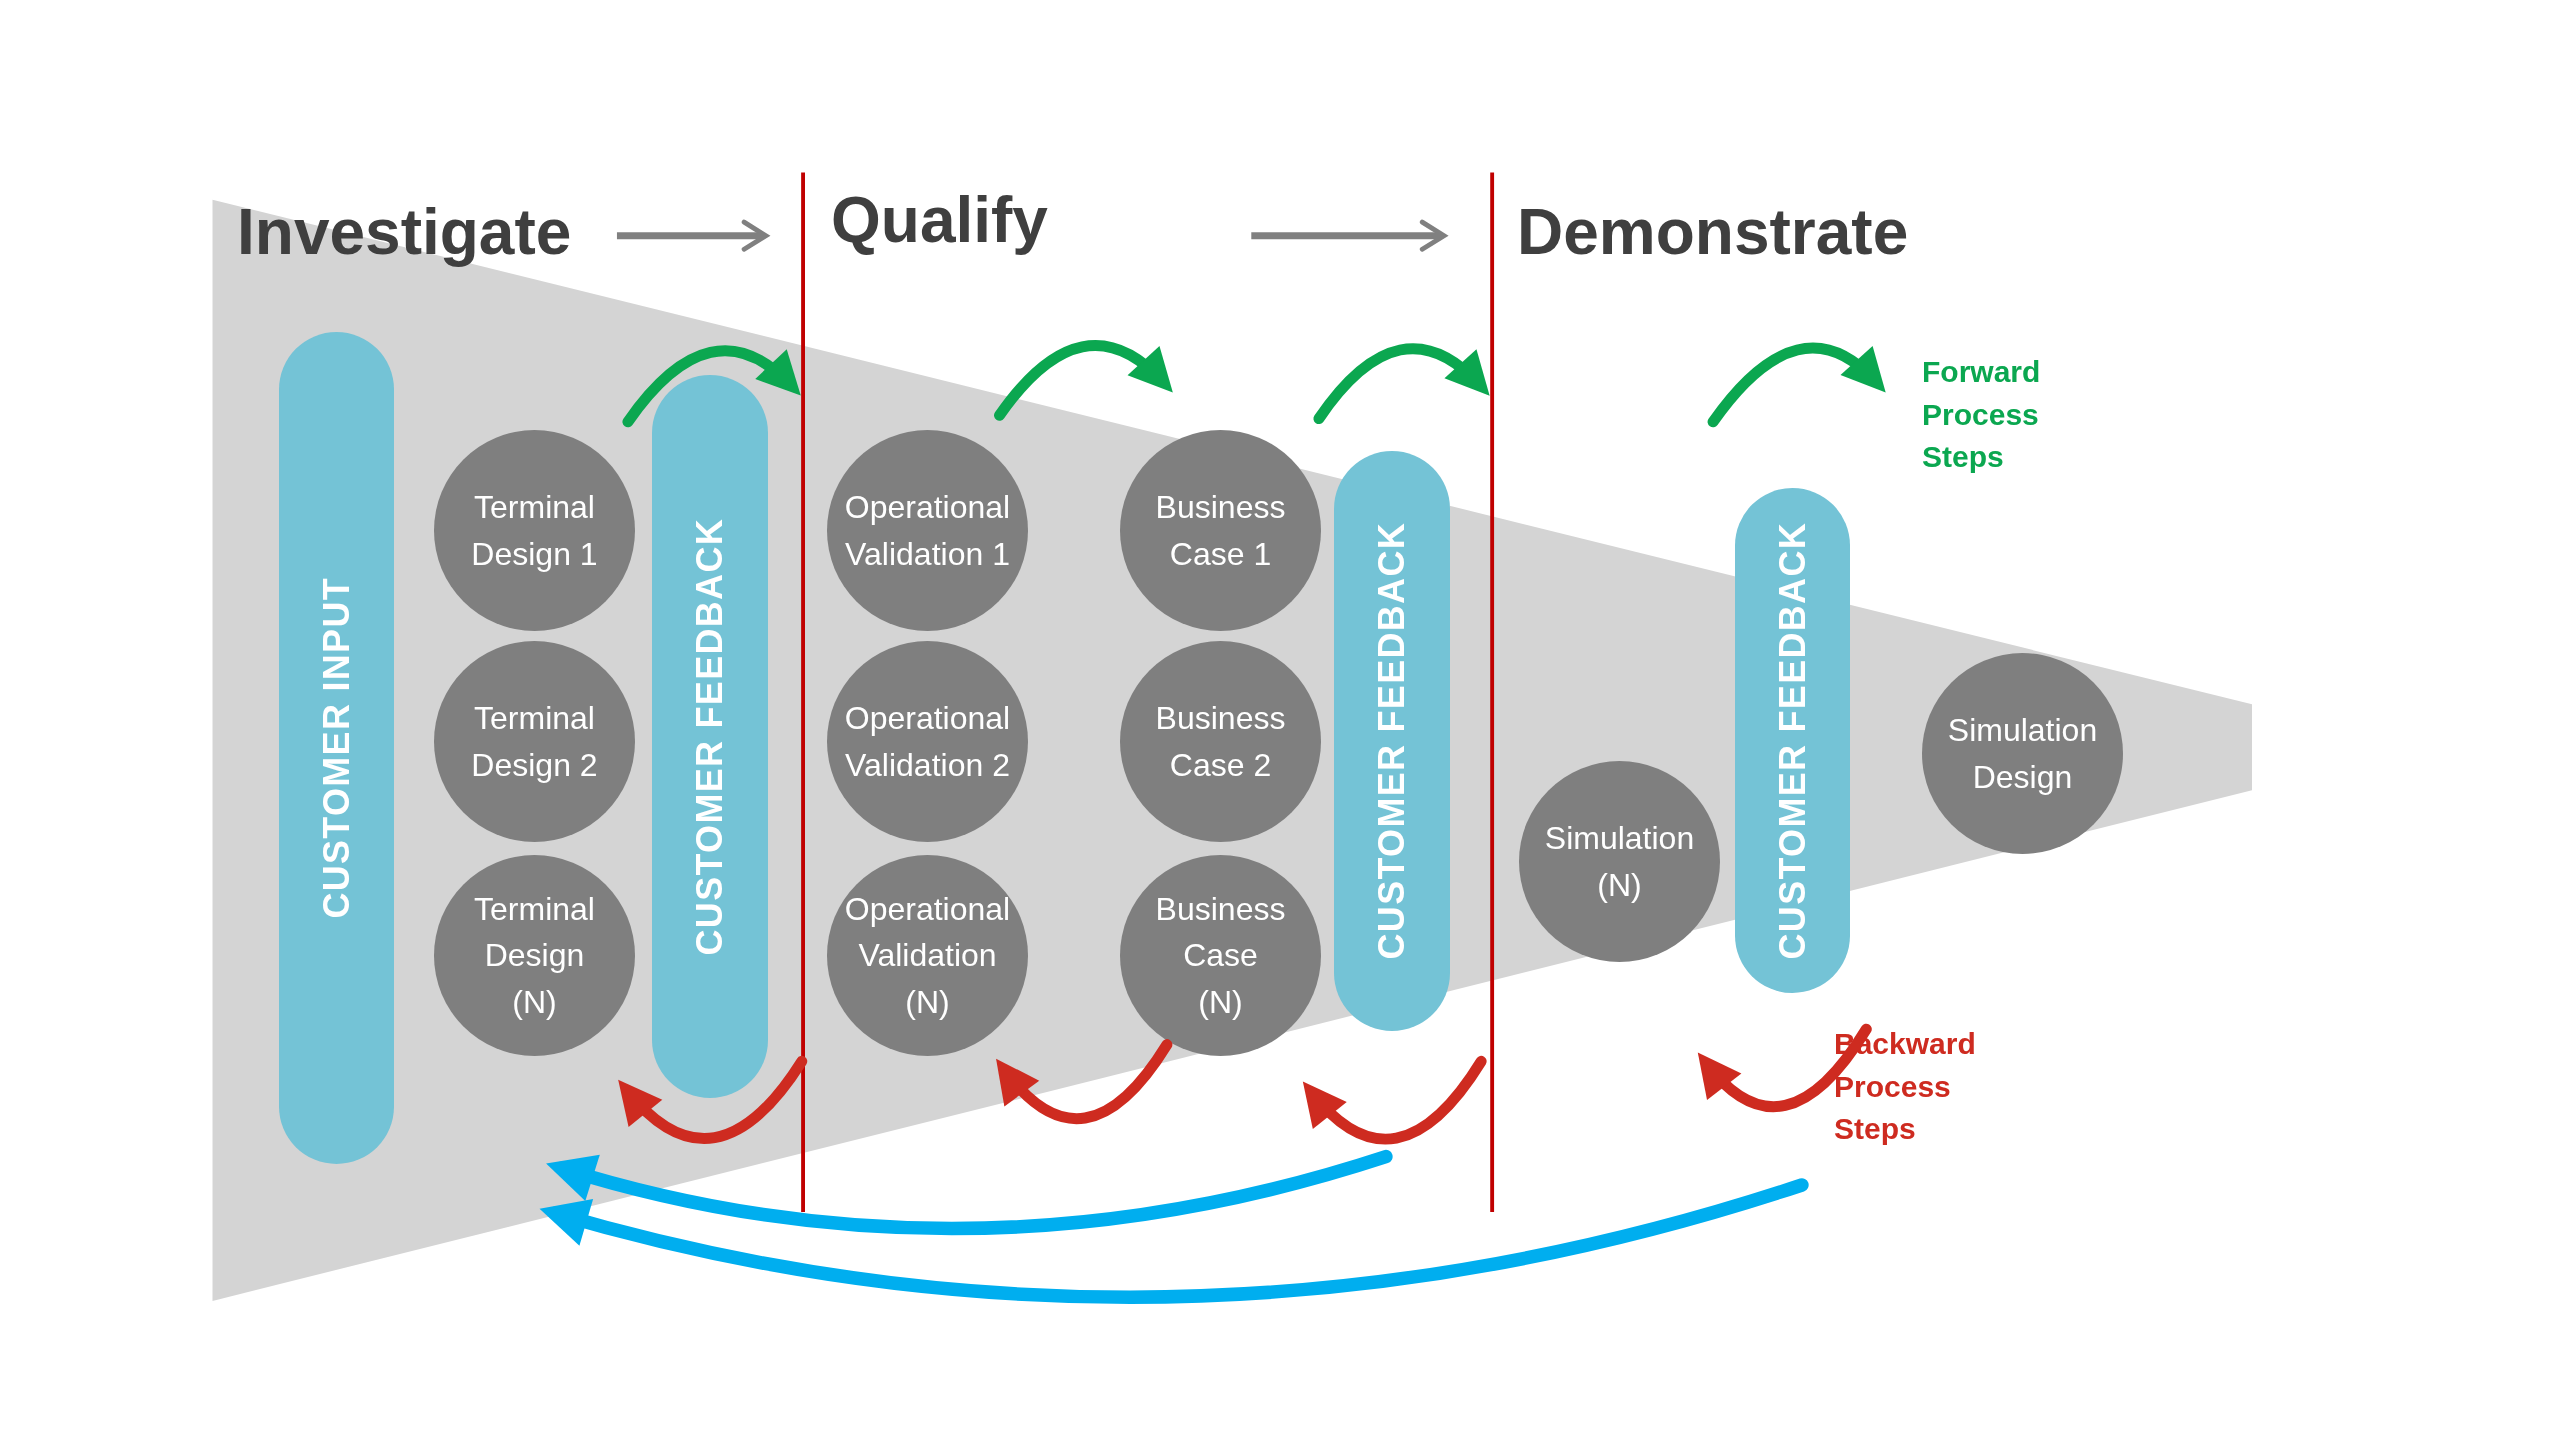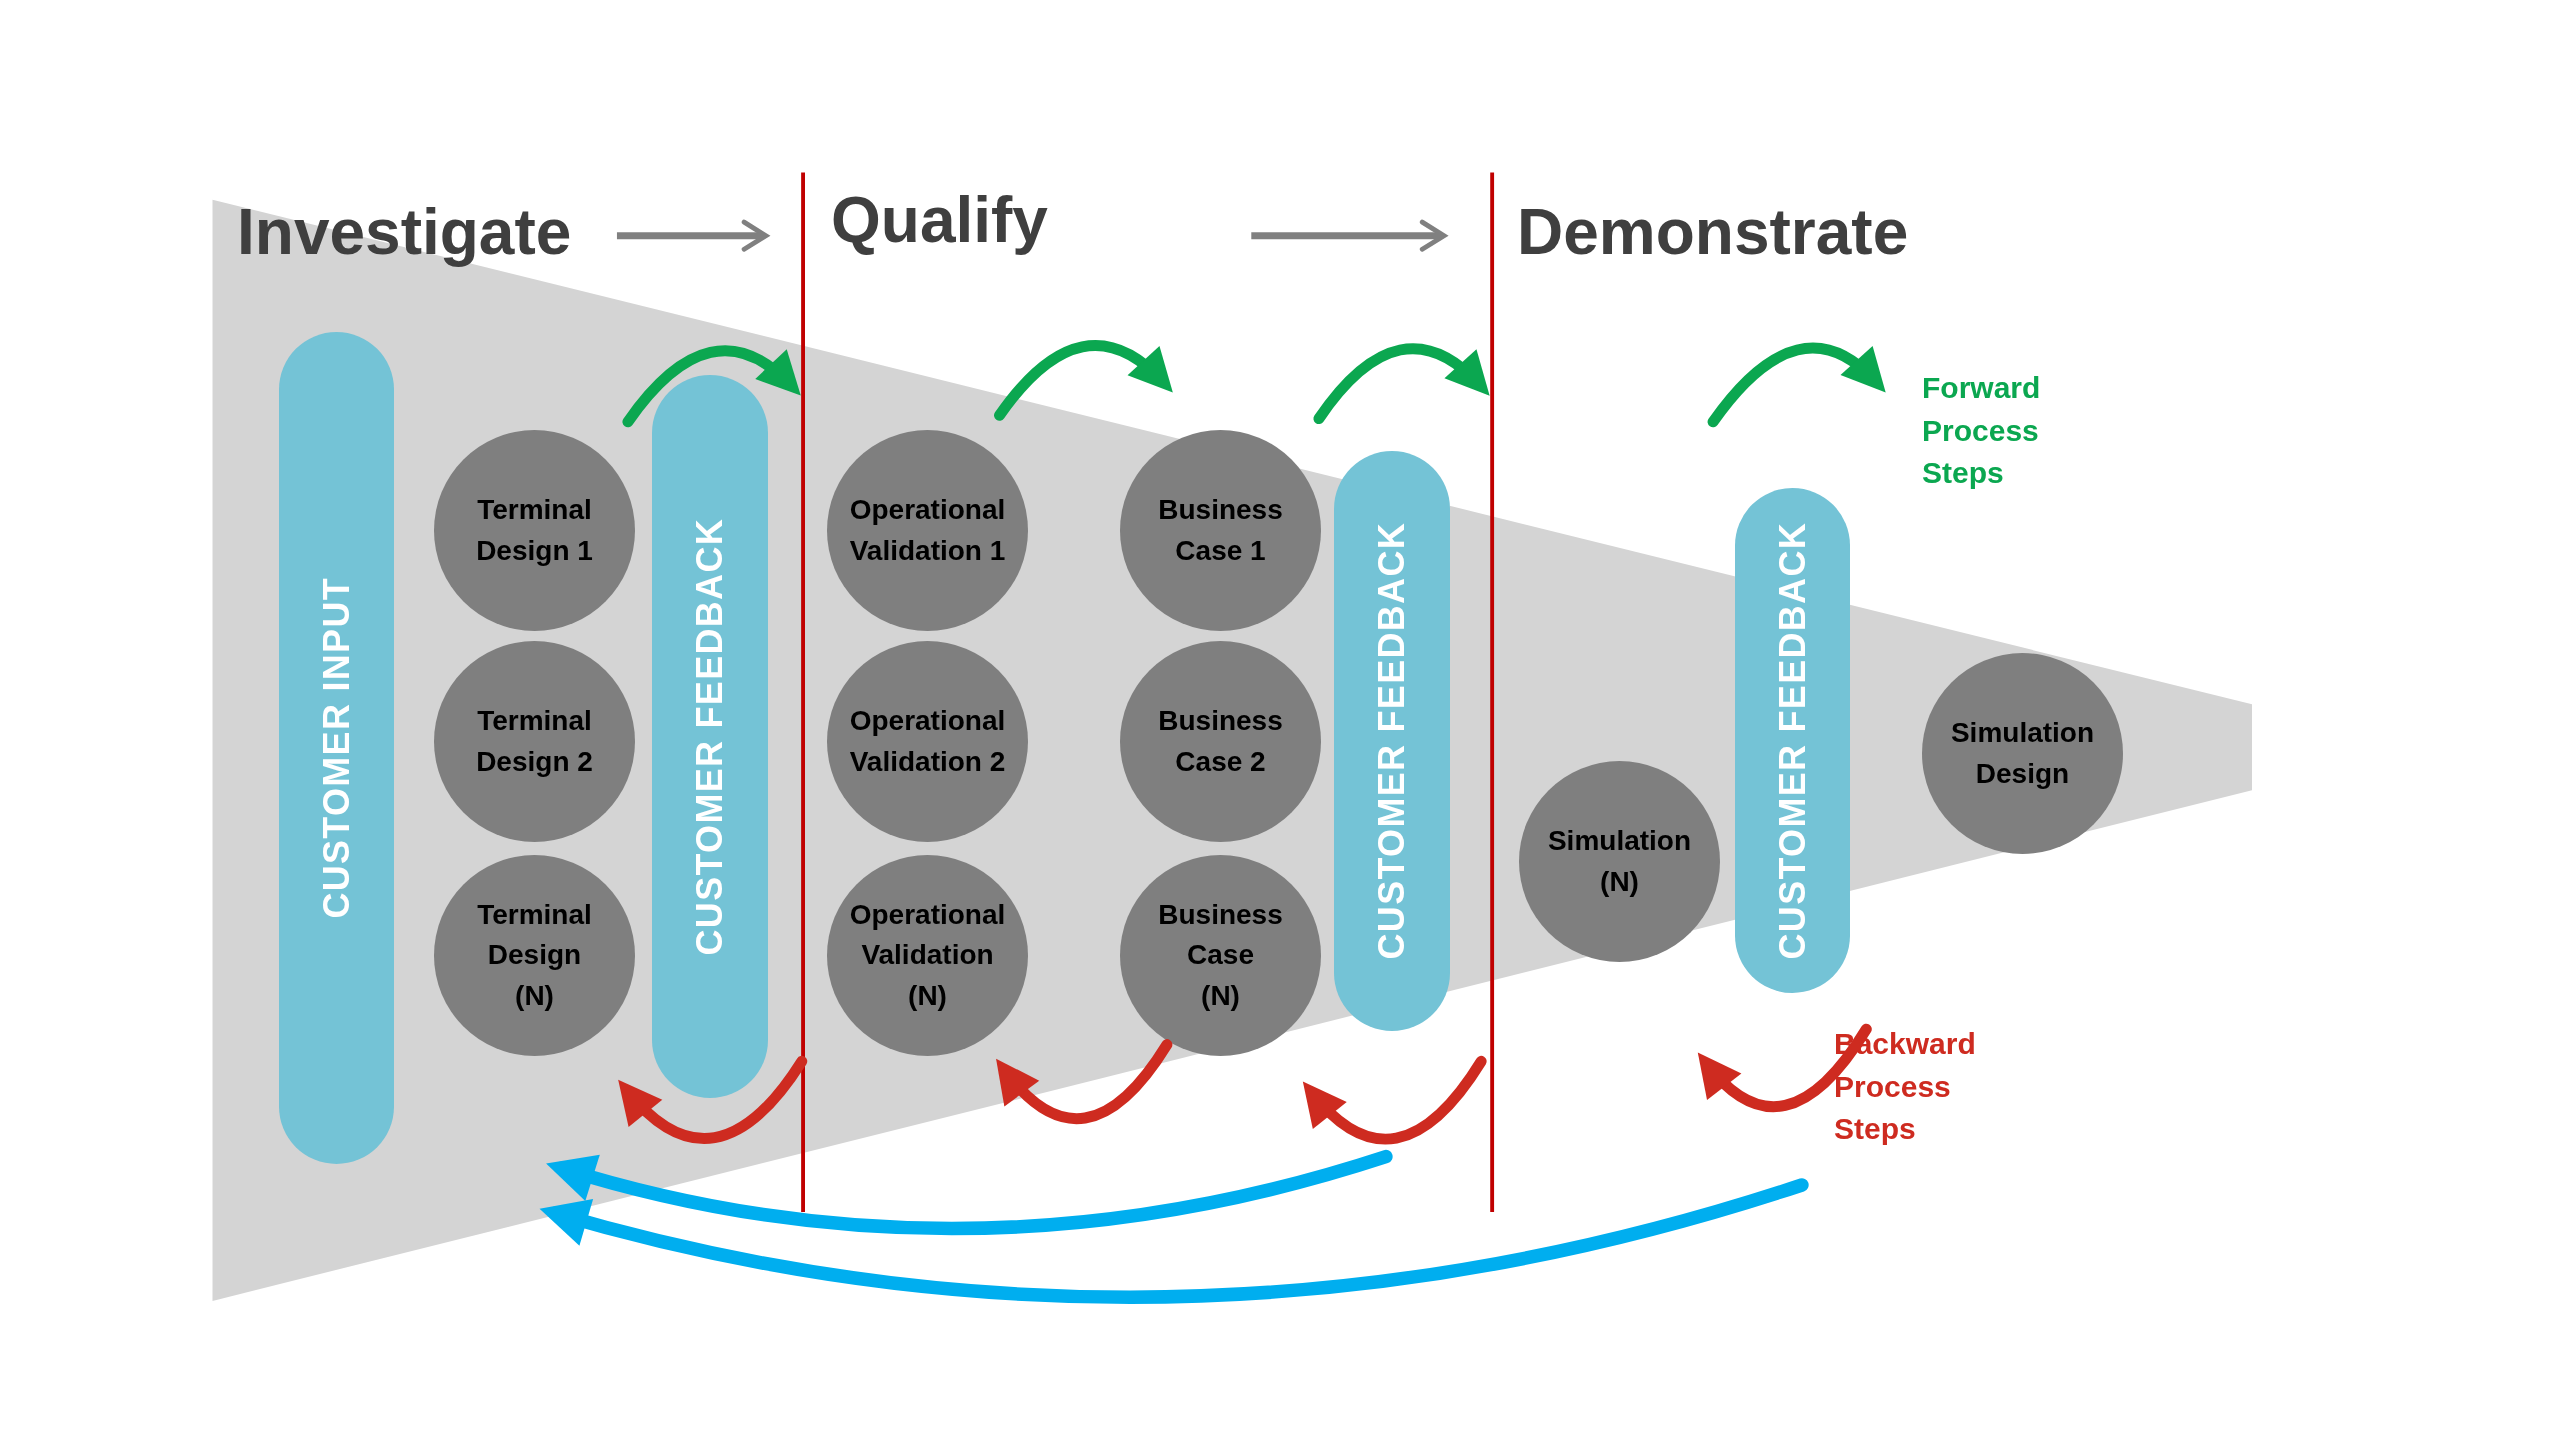--- a/index.html
+++ b/index.html
@@ -34,38 +34,37 @@
     font-weight:bold;
     font-size:36px;
     letter-spacing:1.3px;
     white-space:nowrap;
   }
   .node{
     position:absolute;
     width:201px;height:201px;
     border-radius:50%;
     background:var(--color-node-gray,#7f7f7f);
-    color:#000000;
+    color:#ffffff;
     display:flex;
     align-items:center;
     justify-content:center;
     text-align:center;
-    font-size:28px;
+    font-size:32px;
     line-height:1.45;
     white-space:pre-line;
-    font-weight:bold;
   }
   .legend{
     position:absolute;
     font-size:30px;
     font-weight:bold;
     line-height:1.42;
     white-space:pre-line;
   }
-  .legend.forward{color:var(--color-green,#0ba750);margin-top:16px;}
+  .legend.forward{color:var(--color-green,#0ba750);}
   .legend.backward{color:var(--color-red,#ce2b20);}
   .legend.feedback{color:var(--color-blue,#00aeef);}
 </style>
 </head>
 <body>
 
 <div id="canvas">
 
   <svg class="layer" viewBox="0 0 4000 2250" width="2576" height="1449">
     <defs>

